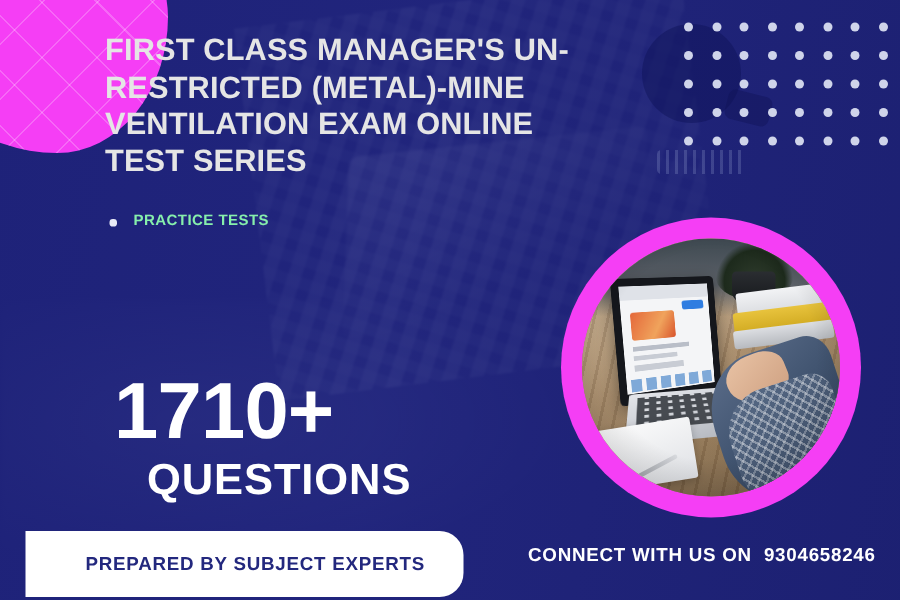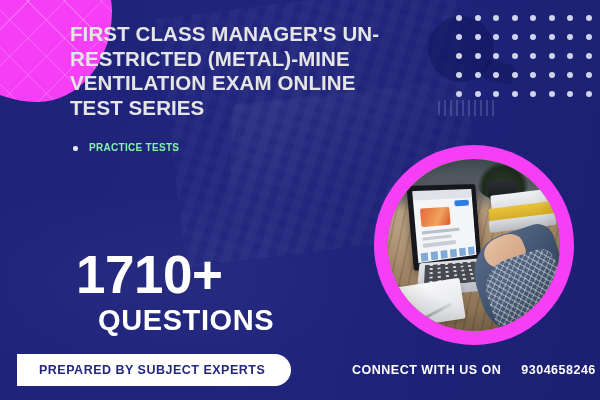--- a/index.html
+++ b/index.html
@@ -345,22 +345,22 @@
   }
   .ph-vignette {
     position:absolute; inset:0;
     background:radial-gradient(circle at 50% 45%, rgba(0,0,0,0) 55%, rgba(0,0,0,0.28) 100%);
   }
 
   
   .expert-pill {
     position:absolute;
     left:17px; top:354px;
-    height:32px;
-    padding:0 26px 0 22px;
+    height:44px;
+    padding:0 26px 0 40px;
     display:flex;
     align-items:center;
     background:#ffffff;
     border-radius:0 16px 16px 0;
     color:#23287e;
     font-size:12.5px;
     font-weight:bold;
     letter-spacing:0.5px;
     text-transform:uppercase;
     white-space:nowrap;
@@ -370,21 +370,21 @@
   .contact {
     position:absolute;
     left:352px; top:363px;
     color:#ffffff;
     font-size:12.5px;
     font-weight:bold;
     letter-spacing:0.5px;
     text-transform:uppercase;
     white-space:nowrap;
   }
-  .contact .phone { margin-left:20px; }
+  .contact .phone { margin-left:8px; }
 </style>
 </head>
 <body>
 
 <div class="banner">
 
   <div class="bg-texture"></div>
   <div class="bg-texture2"></div>
   <div class="bg-sheen"></div>
   <div class="bg-darkwash"></div>

